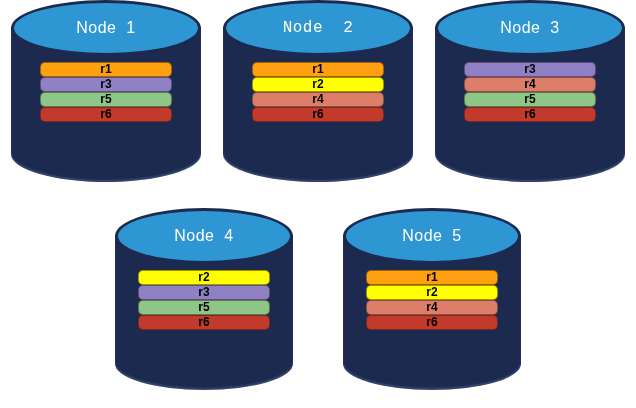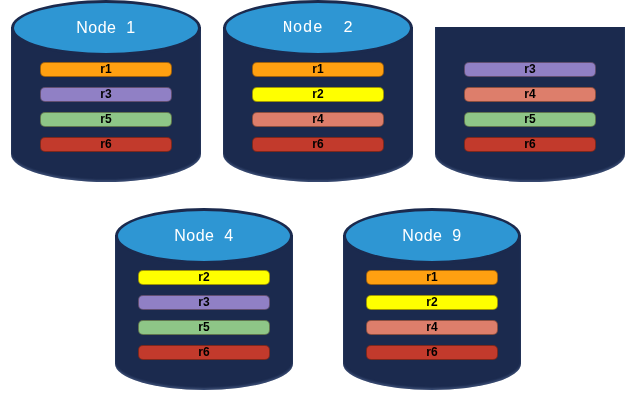--- a/index.html
+++ b/index.html
@@ -33,21 +33,21 @@
     display: flex; align-items: center; justify-content: center;
   }
   .node-title {
     color: #FFFFFF;
     font-size: 16px;
     letter-spacing: 0.5px;
     white-space: pre;
   }
   .bars {
     position: absolute; left: 0; right: 0; top: 62px;
-    display: flex; flex-direction: column; align-items: center; gap: 10px;
+    display: flex; flex-direction: column; align-items: center; 
   }
   .bar {
     box-sizing: border-box;
     width: 132px; height: 15px;
     border: 1px solid rgba(40,20,10,0.45);
     border-radius: 5px;
     display: flex; align-items: center; justify-content: center;
     color: #000000;
     font-size: 12px; font-weight: bold; line-height: 13px;
   }
@@ -80,20 +80,23 @@
       <div class="bars">
         <div class="bar" style="background-color: rgb(255, 160, 17);">r1</div>
         <div class="bar" style="background-color: rgb(255, 255, 0);">r2</div>
         <div class="bar" style="background-color: rgb(221, 126, 107);">r4</div>
         <div class="bar" style="background-color: rgb(194, 58, 44);">r6</div>
       </div>
     </div>
 
     <div class="node">
       <div class="cyl-body" style="background-color: rgb(27, 42, 78);"></div>
+      <div class="cyl-top" style="background-color: rgb(46, 150, 211);">
+        <span class="node-title">Node  3</span>
+      </div>
       <div class="bars">
         <div class="bar" style="background-color: rgb(144, 128, 197);">r3</div>
         <div class="bar" style="background-color: rgb(221, 126, 107);">r4</div>
         <div class="bar" style="background-color: rgb(142, 198, 135);">r5</div>
         <div class="bar" style="background-color: rgb(194, 58, 44);">r6</div>
       </div>
     </div>
 
   </div>
 
@@ -108,21 +111,21 @@
         <div class="bar" style="background-color: rgb(255, 255, 0);">r2</div>
         <div class="bar" style="background-color: rgb(144, 128, 197);">r3</div>
         <div class="bar" style="background-color: rgb(142, 198, 135);">r5</div>
         <div class="bar" style="background-color: rgb(194, 58, 44);">r6</div>
       </div>
     </div>
 
     <div class="node">
       <div class="cyl-body" style="background-color: rgb(27, 42, 78);"></div>
       <div class="cyl-top" style="background-color: rgb(46, 150, 211);">
-        <span class="node-title">Node  9</span>
+        <span class="node-title">Node  5</span>
       </div>
       <div class="bars">
         <div class="bar" style="background-color: rgb(255, 160, 17);">r1</div>
         <div class="bar" style="background-color: rgb(255, 255, 0);">r2</div>
         <div class="bar" style="background-color: rgb(221, 126, 107);">r4</div>
         <div class="bar" style="background-color: rgb(194, 58, 44);">r6</div>
       </div>
     </div>
 
   </div>

